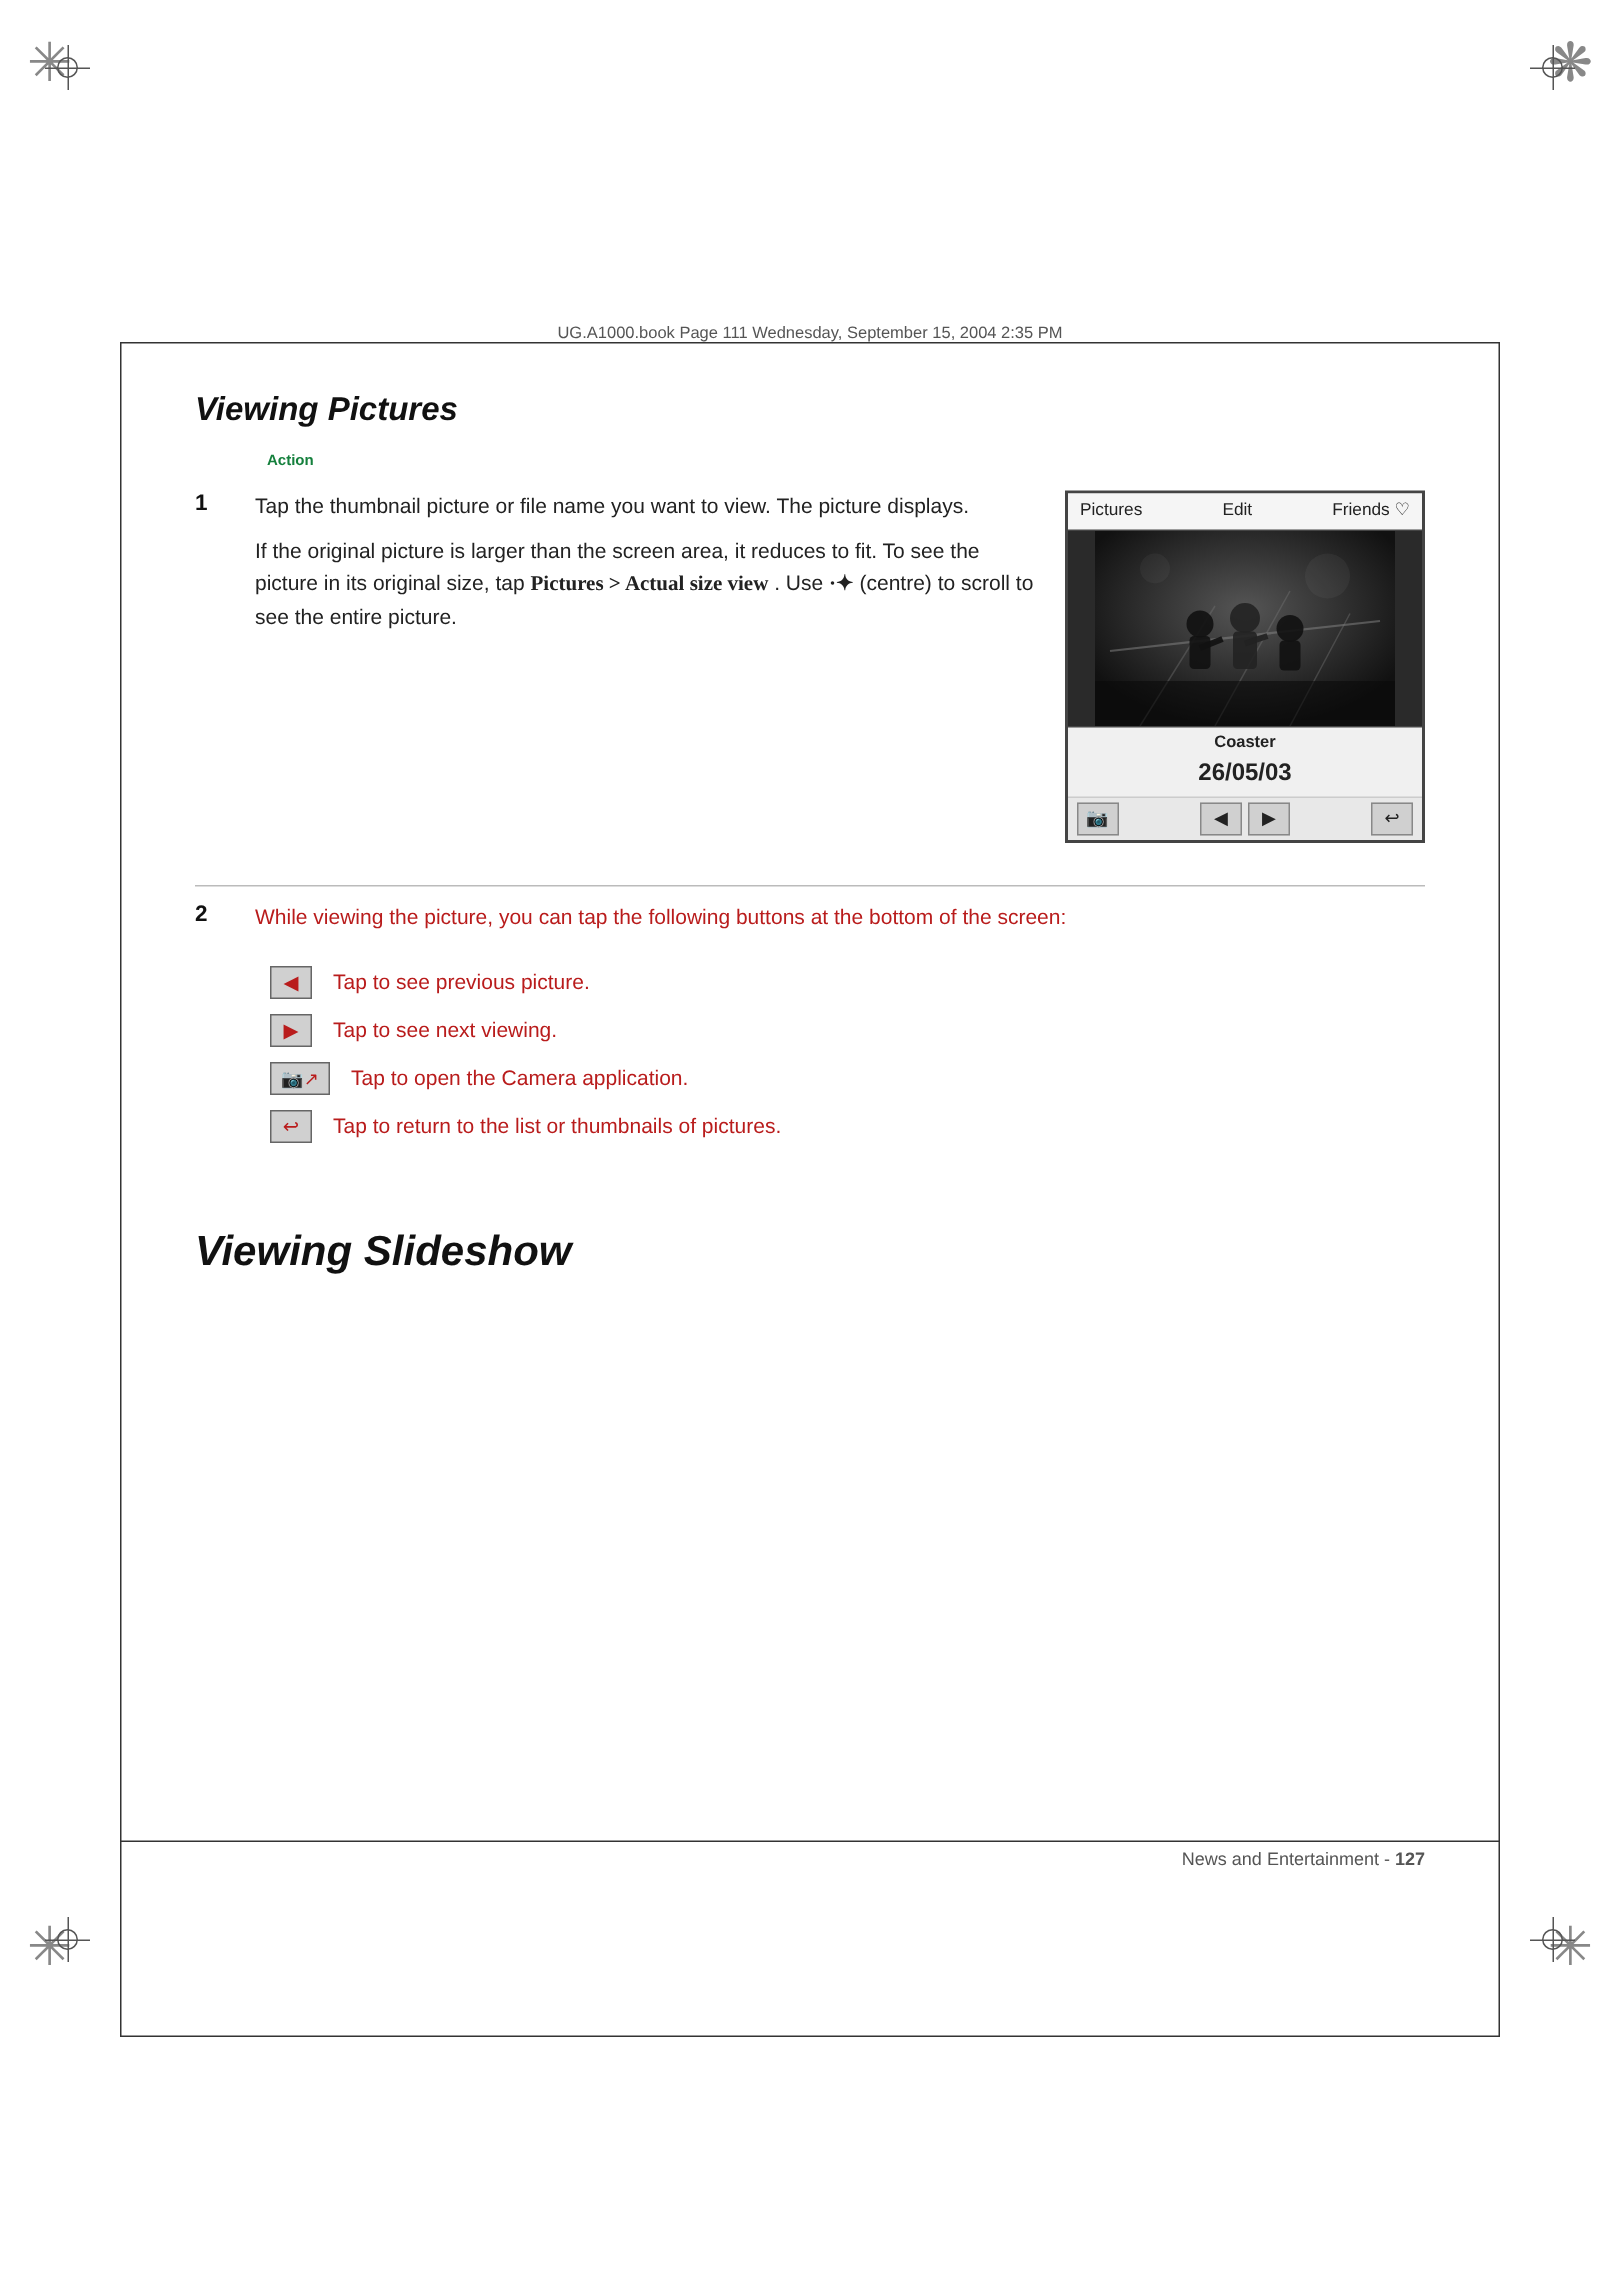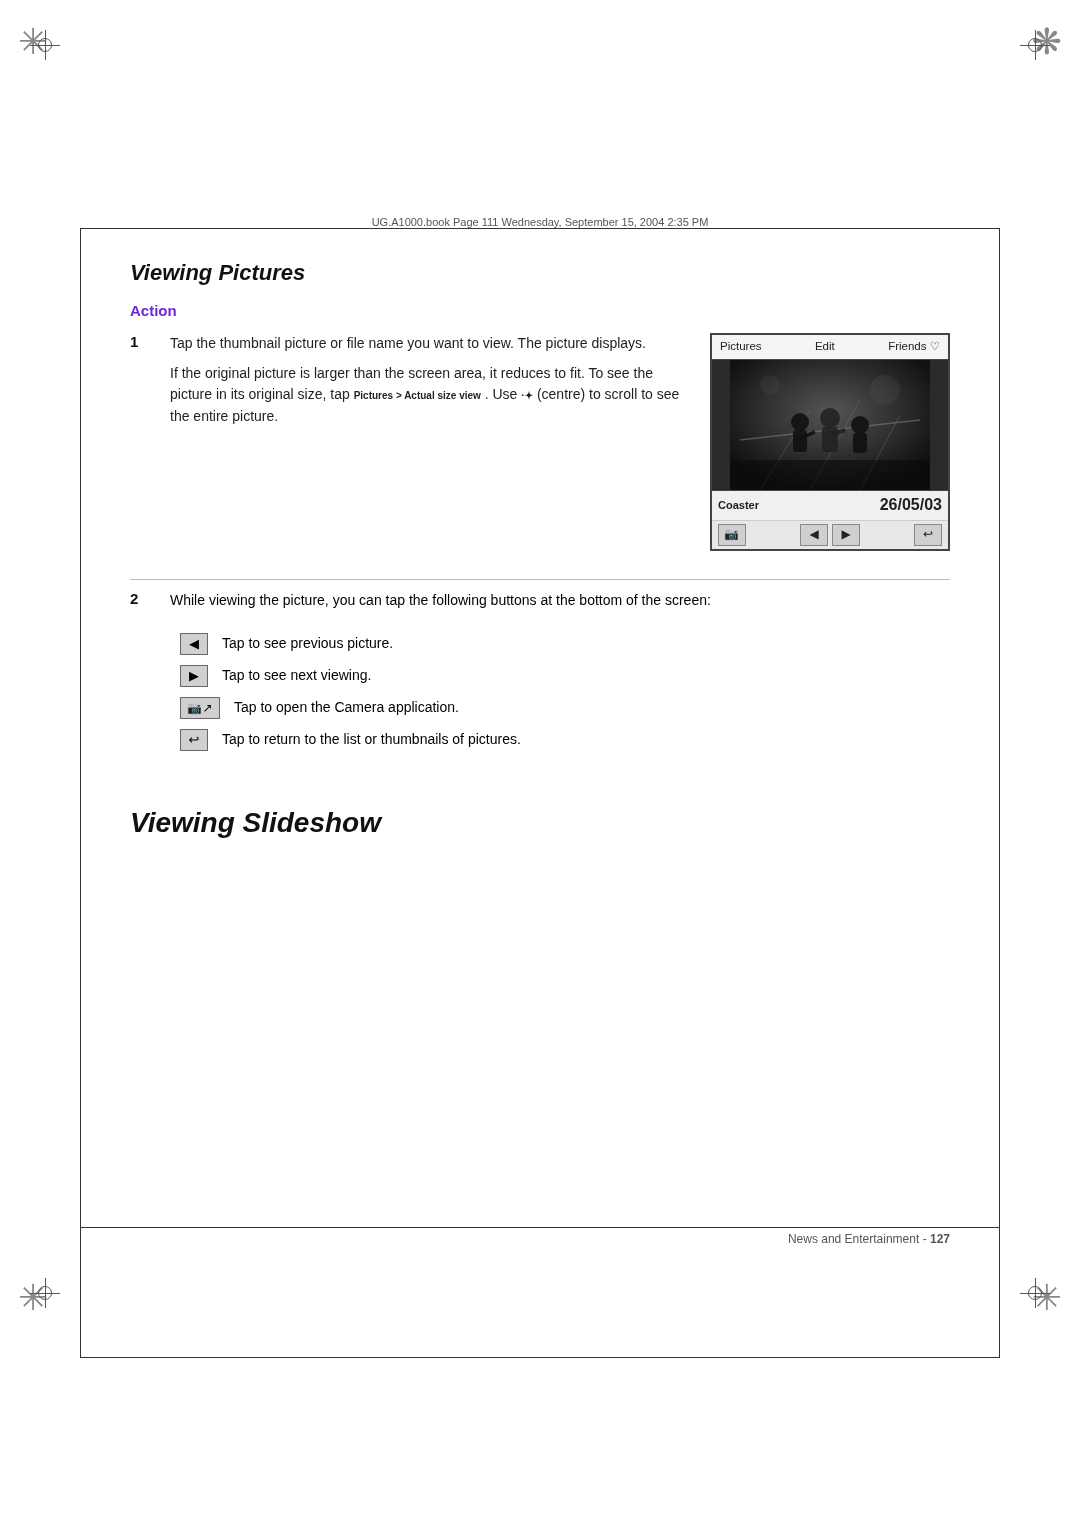--- a/index.html
+++ b/index.html
@@ -144,24 +144,25 @@
     
     .section-title {
       font-size: 22px;
       font-weight: bold;
       font-style: italic;
       margin-bottom: 16px;
       color: #111;
     }
 
     .action-label {
-      font-size: 15px;
+      font-size: 10px;
       font-weight: bold;
       margin-bottom: 14px;
-      color: #6d28d9;
+      color: #15803d;
+      margin-left: 48px;
     }
 
     
     .step {
       display: flex;
       gap: 20px;
       margin-bottom: 18px;
     }
 
     .step-number {
@@ -176,23 +177,23 @@
       font-size: 14px;
       line-height: 1.55;
       color: #222;
     }
 
     .step-content p {
       margin-bottom: 8px;
     }
 
     .inline-code {
-      font-family: Liberation Sans, sans-serif;
-      font-weight: bold;
-      font-size: 10px;
+      font-family: Liberation Serif, serif;
+      font-weight: bold;
+      font-size: 14px;
     }
 
     
     .screen-mockup {
       float: right;
       margin-left: 18px;
       margin-bottom: 10px;
       border: 2px solid #444;
       width: 240px;
       background: #fff;
@@ -231,20 +232,21 @@
 
     .screen-footer {
       border-top: 1px solid #444;
       display: flex;
       justify-content: space-between;
       align-items: center;
       padding: 2px 6px;
       background: #f0f0f0;
       font-size: 11px;
       font-weight: bold;
+      flex-direction: column;
     }
 
     .screen-footer .date {
       font-size: 16px;
       font-weight: bold;
     }
 
     .screen-toolbar {
       display: flex;
       justify-content: space-between;
@@ -268,21 +270,21 @@
 
     .toolbar-center {
       display: flex;
       gap: 4px;
     }
 
     
     .step2-content {
       font-size: 14px;
       line-height: 1.55;
-      color: #000000;
+      color: #b91c1c;
       margin-bottom: 16px;
     }
 
     
     .icon-list {
       list-style: none;
       margin-left: 10px;
     }
 
     .icon-list li {

